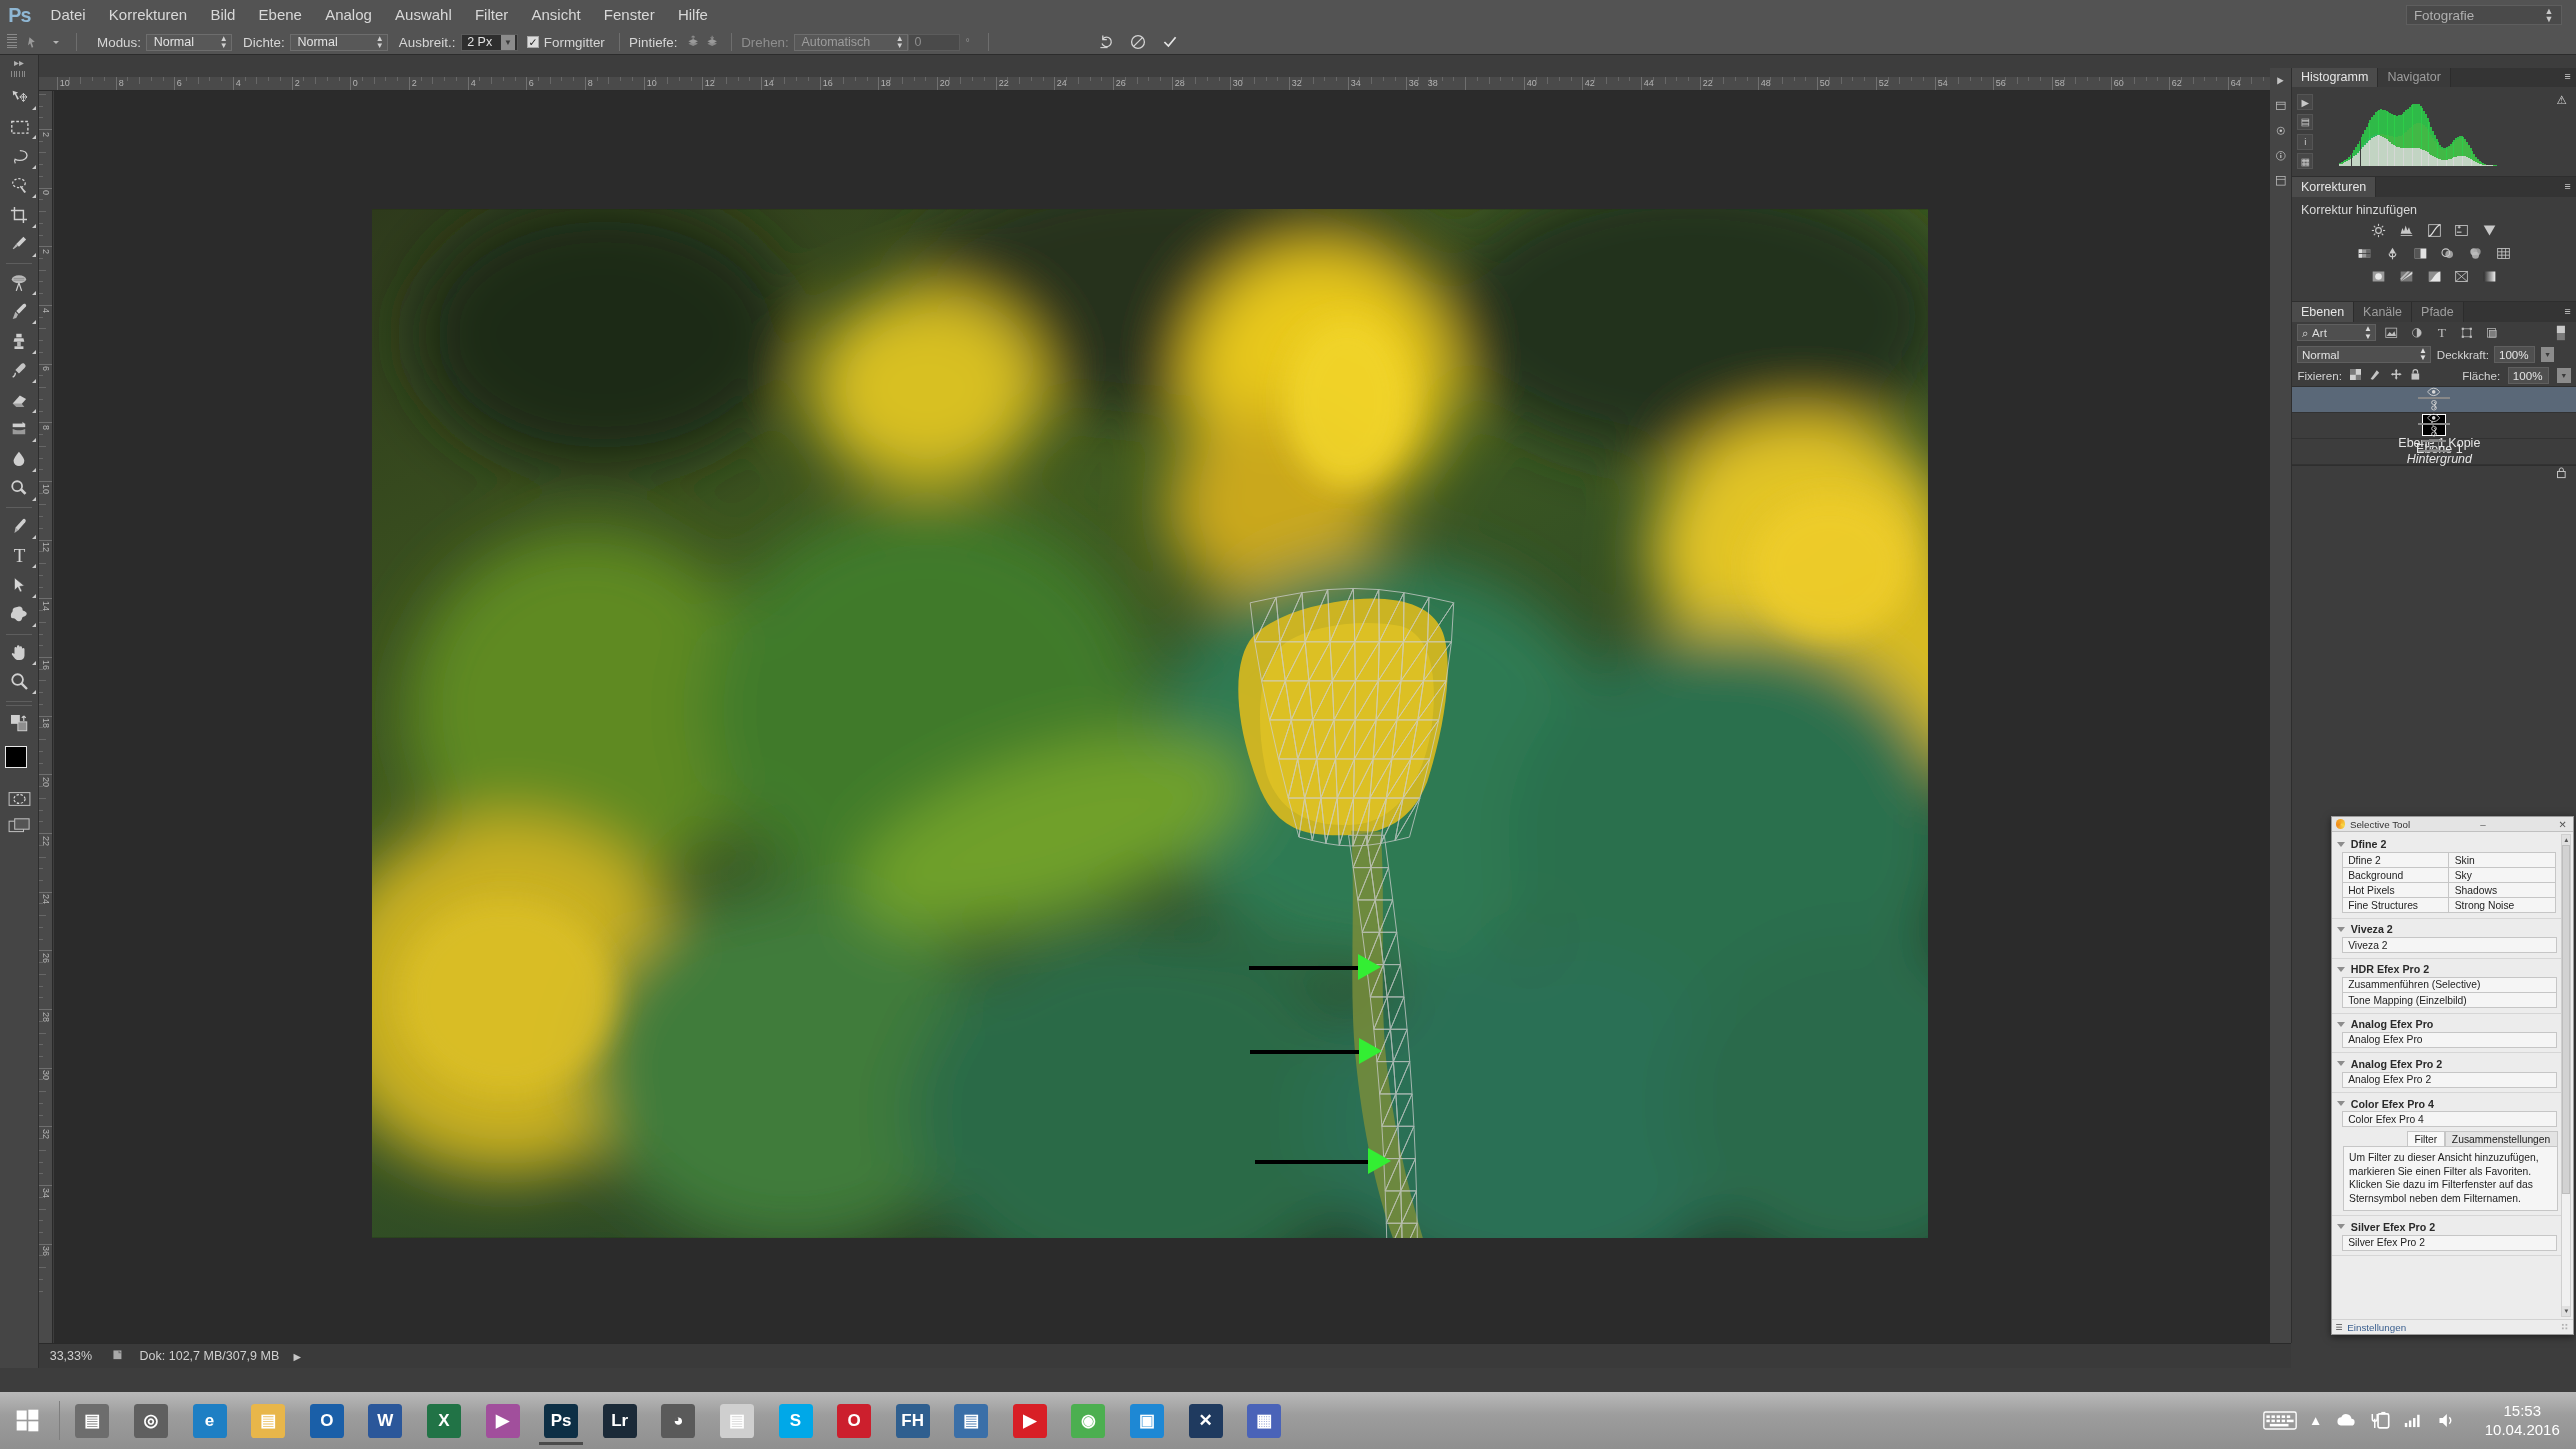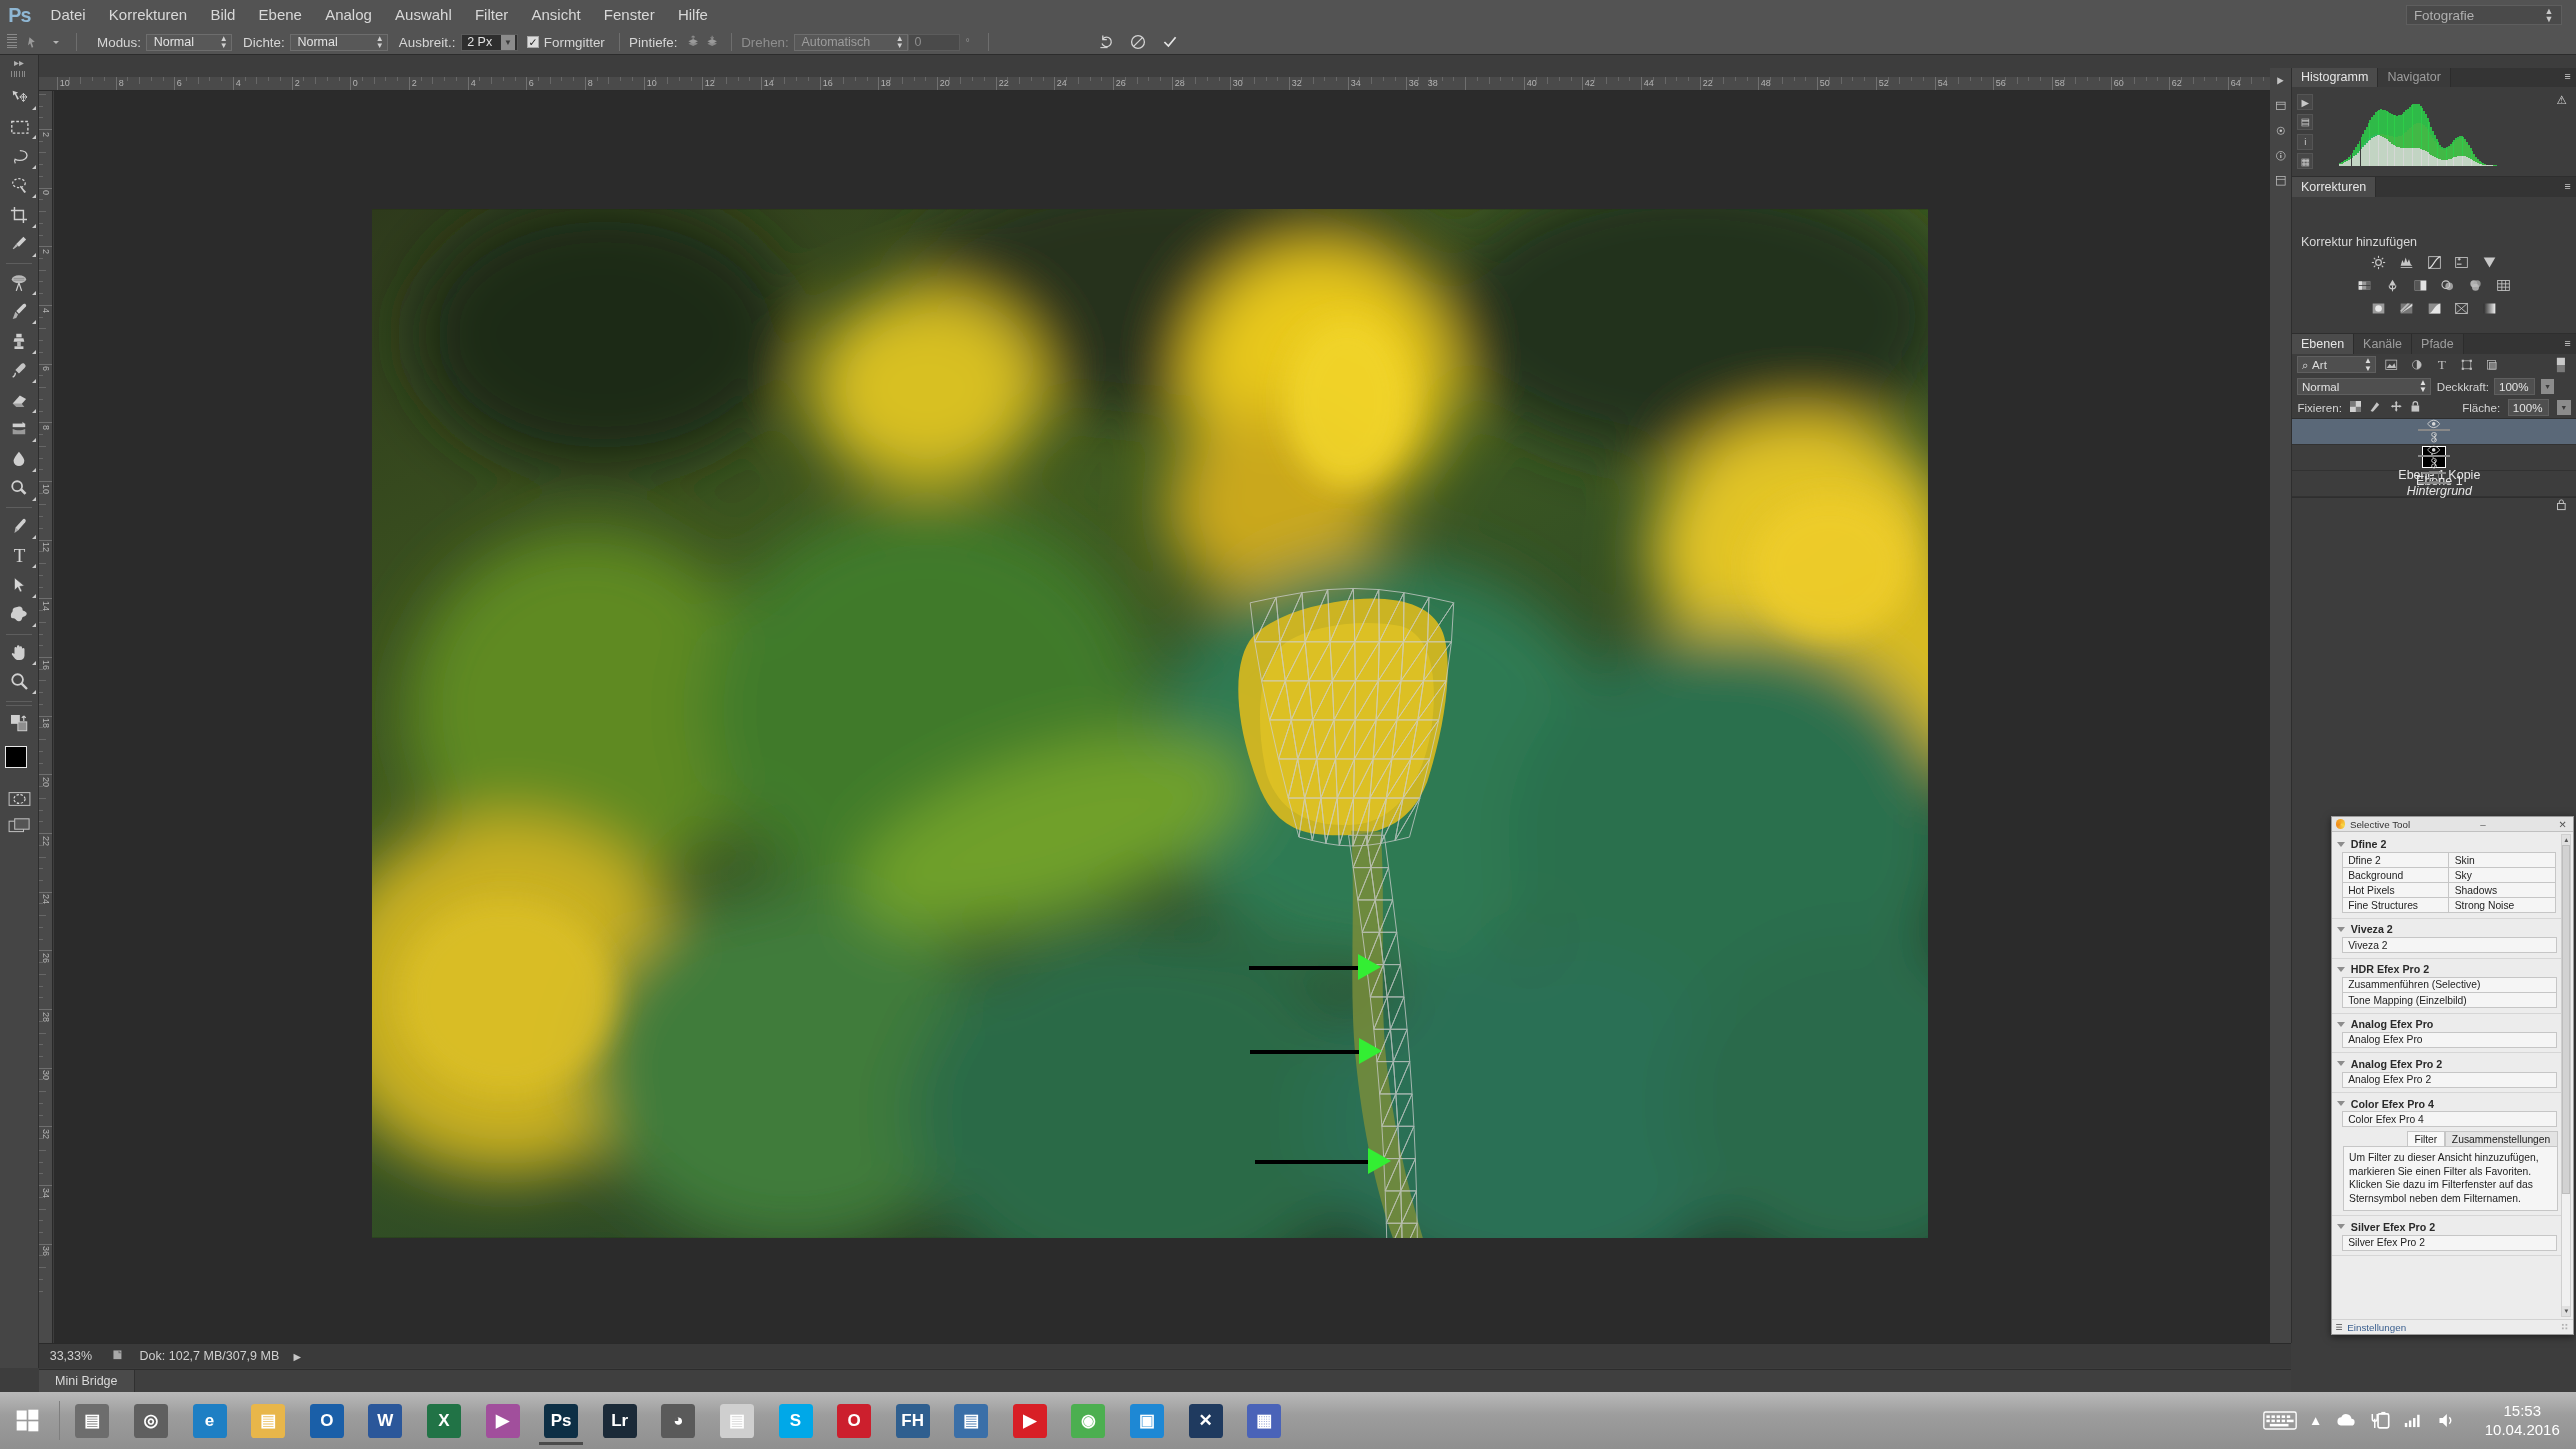--- a/index.html
+++ b/index.html
@@ -113,21 +113,21 @@
   
   .histo-body { height:89px; background:#3d3d3d; position:relative; padding:5.4px 7.2px; }
   .histo-warn { position:absolute; right:9px; top:5.4px; color:#cfcfcf; font-size:11.6px; }
   .histo-canvas { position:absolute; left:47px; top:5.4px; width:175px; height:73px; background:#3d3d3d; }
   .hb { position:absolute; bottom:0; width:1.8px; }
   .histo-left { position:absolute; left:5.4px; top:7.2px; width:36px; }
   .hl-btn { width:16px; height:16px; margin-bottom:3.6px; display:flex; align-items:center;
     justify-content:center; color:#c8c8c8; font-size:9.8px; background:#474747; border:0.9px solid #555;}
 
   
-  .adj-title { font-size:12.5px; color:#d8d8d8; padding:6.3px 9px 3.6px;margin-top:32px; }
+  .adj-title { font-size:12.5px; color:#d8d8d8; padding:6.3px 9px 3.6px; }
   .adj-grid { padding:1.8px 9px 9px; }
   .adj-row { display:flex; justify-content:center; gap:9.8px; margin-bottom:7.2px; }
   .adj-ic { width:18px; height:16px; display:flex; align-items:center; justify-content:center; color:#c9c9c9;}
 
   
   .lay-filter { display:flex; align-items:center; height:21.5px; padding:2.7px 5.4px; gap:5.4px; }
   .filt-combo { width:79px; height:17px; background:#4f4f4f; border:0.9px solid #5f5f5f; font-size:11.6px;
      color:#dcdcdc; display:flex; align-items:center; padding:0 3.6px; }
   .filt-combo .sp { margin-left:auto; font-size:8px; line-height:7.2px;}
   .filt-ic { width:19.7px; height:17px; display:flex; align-items:center; justify-content:center; color:#bdbdbd; font-size:11.6px;}
@@ -1035,23 +1035,20 @@
   <div class="statusbar">
     <span class="sb-zoom">33,33%</span>
     <span>
       <svg viewBox="0 0 16 16" width="11.6" height="11.6">
           <rect x="2" y="2" width="11" height="12" fill="#a8a8a8"></rect>
           <path d="M9 2v4h4" fill="#6f6f6f"></path>
         </svg>
     </span>
     <span class="sb-doc">Dok: 102,7 MB/307,9 MB</span>
     <span class="sb-play">▶</span>
-  </div>
-  <div class="mb-row">
-    <div class="mb-tab">Mini Bridge</div>
   </div>
 
   <div class="rdock-icons">
     <div class="rdi">
       <svg viewBox="0 0 16 16" width="11.6" height="11.6">
           <path d="M3 3l9 5-9 5z" fill="#c4c4c4"></path>
         </svg>
     </div>
     <div class="rdi">
       <svg viewBox="0 0 16 16" width="11.6" height="11.6">

